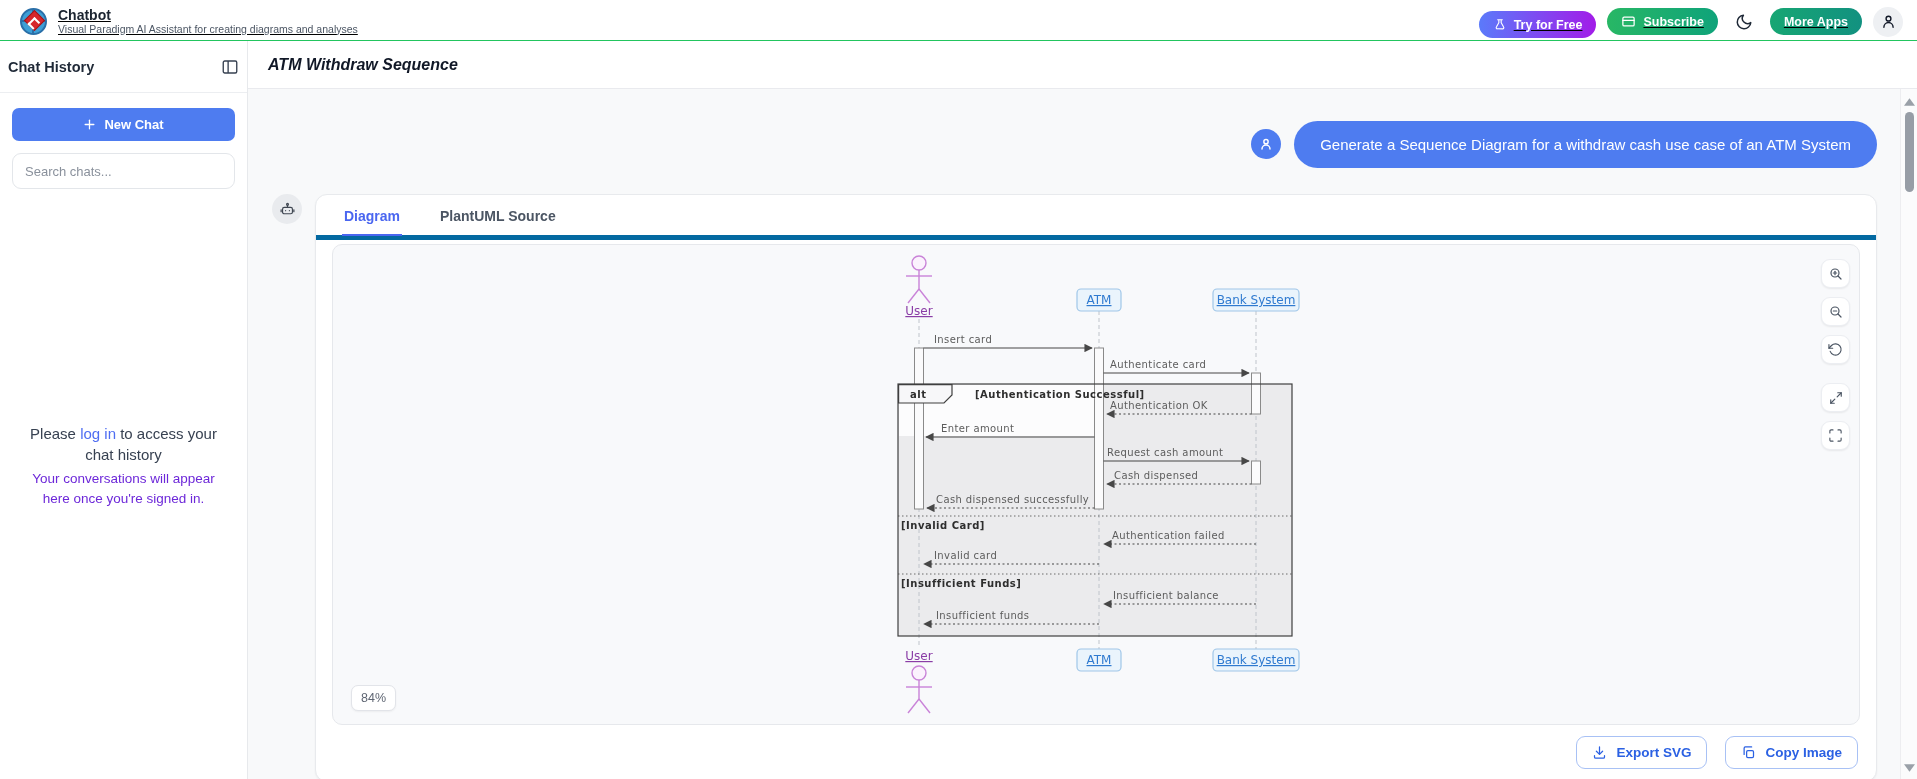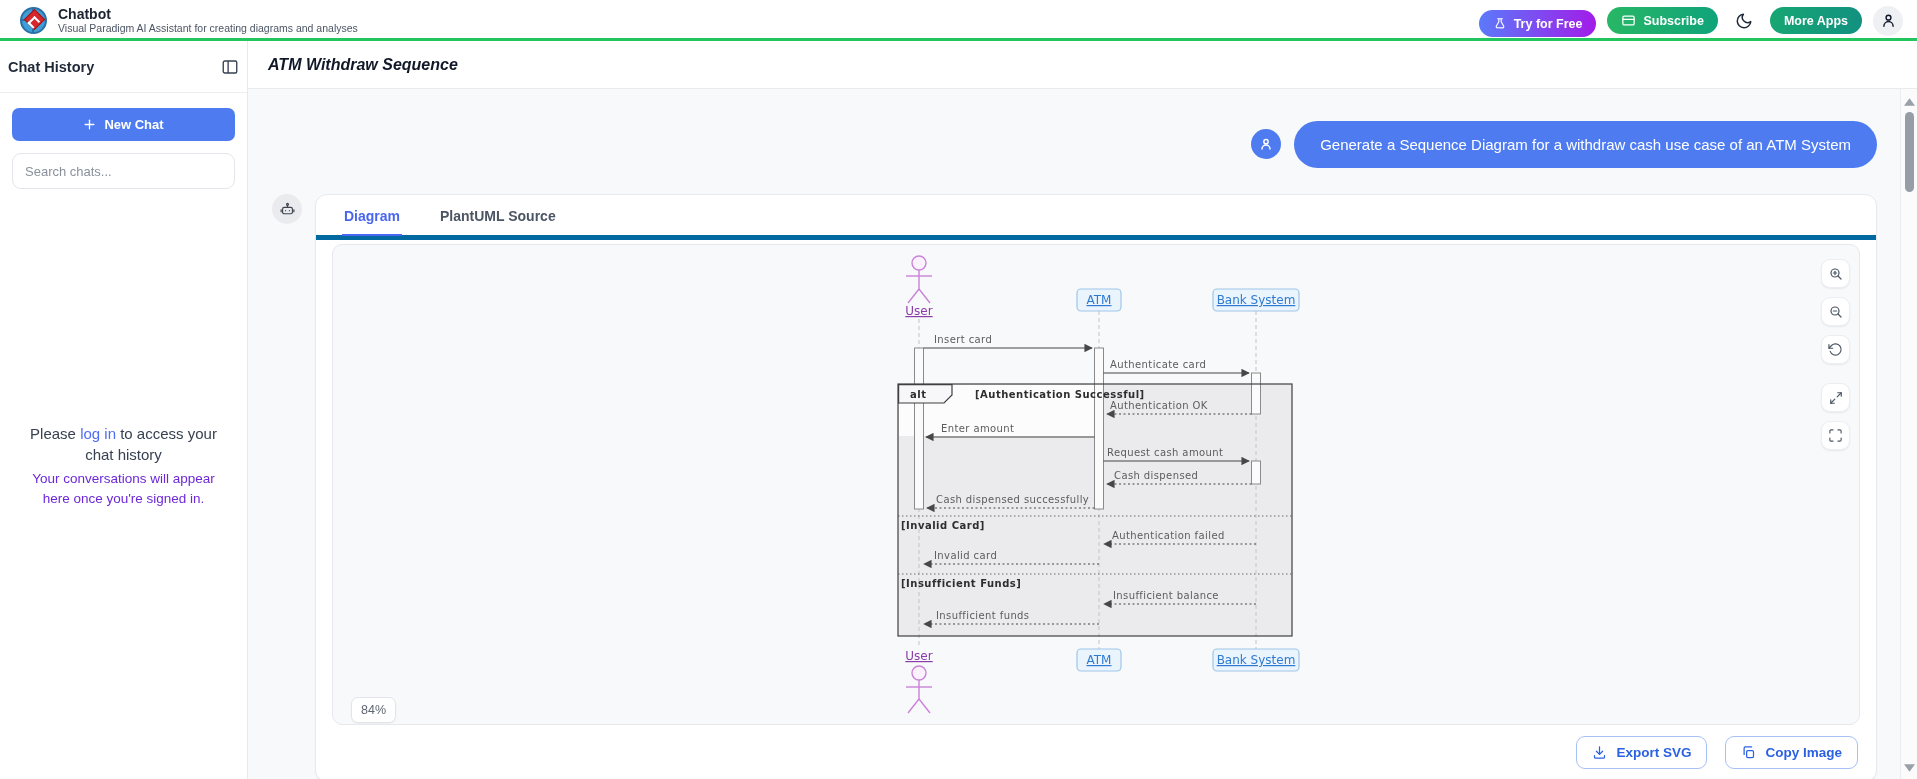--- a/index.html
+++ b/index.html
@@ -1,22 +1,22 @@
 <!DOCTYPE html>
 <html><head>
 <meta charset="utf-8">
 <style>
   * { margin:0; padding:0; box-sizing:border-box; }
   html,body { width:1917px; height:779px; overflow:hidden; background:#fff;
     font-family:"Liberation Sans", sans-serif; }
   .app { width:1917px; height:779px; display:flex; flex-direction:column; }
 
   
-  .topbar { height:41px; flex:none; background:#fff; border-bottom:3px solid #22c55e;
-    display:flex; align-items:center; padding:3px 14px 0 20px; }
+  .topbar { height:41px; flex:none; background:#fff; border-bottom:1px solid #22c55e;
+    display:flex; align-items:center; padding:3px 14px 0 20px;text-decoration:underline; }
   .logo { width:27px; height:27px; position:relative; flex:none; }
   .logo .globe { position:absolute; inset:0; border-radius:50%; background:#3d9fd6;
     border:2px solid #2a6fa8; }
   .logo .globe:before { content:""; position:absolute; left:45%; top:-1px; bottom:-1px; width:2px; background:#2a6fa8; }
   .logo .globe:after { content:""; position:absolute; top:45%; left:-1px; right:-1px; height:2px; background:#2a6fa8; }
   .logo .diamond { position:absolute; left:7px; top:5px; width:15px; height:15px;
     background:#d7262c; transform:rotate(45deg); border:1px solid #9c1318; }
   .logo .diamond:before { content:""; position:absolute; left:4px; top:4px; width:6px; height:6px; border:2px solid #fff; border-right:none; }
   .title-block { margin-left:11px; }
   .app-title { font-size:14px; font-weight:700; color:#1b2430; line-height:15px; }
@@ -83,21 +83,21 @@
   .msg-label { font-size:10px; fill:#5c5c5c; letter-spacing:.4px; }
   .guard-label { font-size:10px; font-weight:bold; fill:#2e2e2e; letter-spacing:.5px; }
   .ll-box-text { font-size:12px; fill:#2f7ad0; text-decoration:underline; }
   .actor-text { font-size:12px; fill:#8a3da6; text-decoration:underline; }
 
   .zoom-controls { position:absolute; top:14px; right:9px; display:flex; flex-direction:column; gap:9px; }
   .zc-btn { width:29px; height:29px; background:#fff; border:1px solid #eceef2; border-radius:9px;
     box-shadow:0 1px 2px rgba(0,0,0,.07); display:flex; align-items:center; justify-content:center;
     color:#4b5563; cursor:pointer; }
   .zc-gap { margin-top:10px; }
-  .zoom-badge { position:absolute; left:18px; bottom:1px; background:#fff; border:1px solid #e2e4e9;
+  .zoom-badge { position:absolute; left:18px; bottom:13px; background:#fff; border:1px solid #e2e4e9;
     border-radius:7px; padding:5px 9px; font-size:12.5px; color:#5f6673; box-shadow:0 1px 2px rgba(0,0,0,.05); }
 
   .card-actions { display:flex; justify-content:flex-end; gap:18px; padding:11px 18px 12px; }
   .action-btn { display:flex; align-items:center; gap:9px; border:1px solid #a8c1f5; background:#fff;
     color:#2b61e3; border-radius:9px; padding:8px 15px; font-size:13.5px; font-weight:600;
     font-family:inherit; cursor:pointer; }
 
   
   .scrollbar { position:absolute; top:0; right:0; bottom:0; width:17px; background:#fbfbfc;
     border-left:1px solid #ededf0; }

